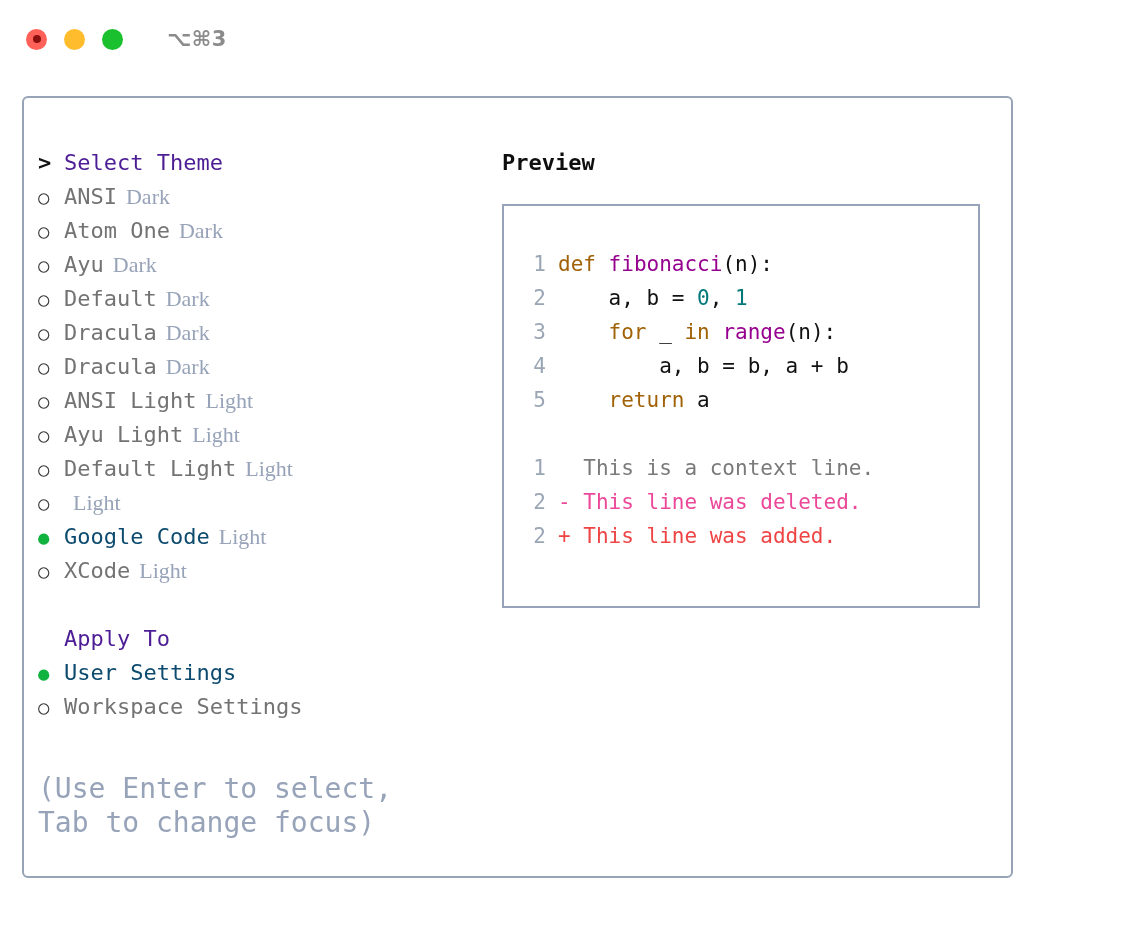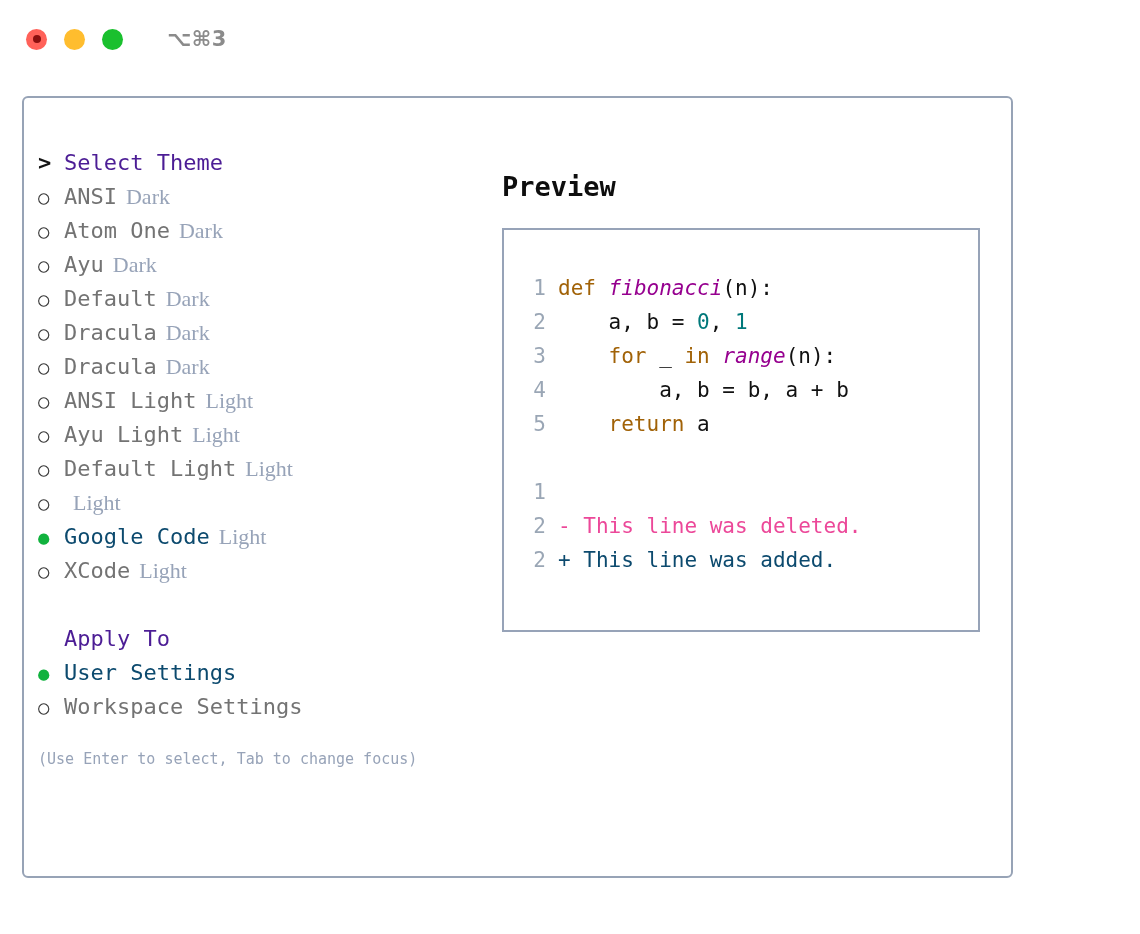--- a/index.html
+++ b/index.html
@@ -126,42 +126,41 @@
   .row-label.selected { color: #0c4a6e; }
   .row-badge {
     color: #97a3b8;
     margin-left: 9px;
     font-family: Liberation Serif, serif;
   }
 
   .section-gap { height: 34px; }
 
   .hint-text {
-    margin-top: 18px;
-    font-size: 15px;
+    margin-top: 48px;
+    font-size: 28px;
     line-height: 34px;
     color: #97a3b8;
     white-space: pre-wrap;
     width: 420px;
   }
 
   
   .right-col {
     position: absolute;
     left: 478px;
     top: 48px;
     width: 500px;
   }
   .preview-title {
-    font-size: 27px;
+    font-size: 22px;
     font-weight: 700;
     color: #0e0e0e;
     line-height: 34px;
     height: 34px;
-    margin-top: 24px;
   }
   .preview-box {
     margin-top: 24px;
     width: 478px;
     height: 404px;
     border: 2px solid #97a3b8;
     box-sizing: border-box;
     background: #ffffff;
     position: relative;
   }
@@ -182,29 +181,29 @@
   .gutter {
     flex: 0 0 28px;
     width: 28px;
     text-align: right;
     color: #9aa6b5;
     margin-right: 12px;
   }
   .code-text { white-space: pre; }
 
   .tok-kw   { color: #a16207; }
-  .tok-fn   { color: #96008f; font-style: italic; }
+  .tok-fn   { color: #96008f; }
   .tok-num  { color: #00787a; }
   .tok-plain{ color: #111111; }
   .tok-punc { color: #111111; }
 
   .diff-gap { height: 34px; }
   .diff-ctx { color: #7a7a7a; }
   .diff-del { color: #ec4899; }
-  .diff-add { color: #0c4a6e; }
+  .diff-add { color: #ef4444; }
 </style>
 </head>
 <body>
 
 <div class="app-window">
 
   <div class="titlebar">
     <div class="traffic-lights">
       <span class="tl-dot tl-close"></span>
       <span class="tl-dot tl-min"></span>
@@ -259,21 +258,21 @@
           <div class="code-area">
             <div id="code-lines">
                 <div class="code-line"><span class="gutter">1</span><span class="code-text"><span class="tok-kw">def</span><span class="tok-plain"> </span><span class="tok-fn">fibonacci</span><span class="tok-punc">(n):</span></span></div>
                 <div class="code-line"><span class="gutter">2</span><span class="code-text"><span class="tok-plain">    a, b = </span><span class="tok-num">0</span><span class="tok-plain">, </span><span class="tok-num">1</span></span></div>
                 <div class="code-line"><span class="gutter">3</span><span class="code-text"><span class="tok-plain">    </span><span class="tok-kw">for</span><span class="tok-plain"> _ </span><span class="tok-kw">in</span><span class="tok-plain"> </span><span class="tok-fn">range</span><span class="tok-punc">(n):</span></span></div>
                 <div class="code-line"><span class="gutter">4</span><span class="code-text"><span class="tok-plain">        a, b = b, a + b</span></span></div>
                 <div class="code-line"><span class="gutter">5</span><span class="code-text"><span class="tok-plain">    </span><span class="tok-kw">return</span><span class="tok-plain"> a</span></span></div>
               </div>
             <div class="diff-gap"></div>
             <div id="diff-lines">
-                <div class="code-line"><span class="gutter">1</span></div>
+                <div class="code-line"><span class="gutter">1</span><span class="code-text diff-ctx">  This is a context line.</span></div>
                 <div class="code-line"><span class="gutter">2</span><span class="code-text diff-del">- This line was deleted.</span></div>
                 <div class="code-line"><span class="gutter">2</span><span class="code-text diff-add">+ This line was added.</span></div>
               </div>
           </div>
         </div>
       </div>
 
     </div>
   </div>
 </div>

